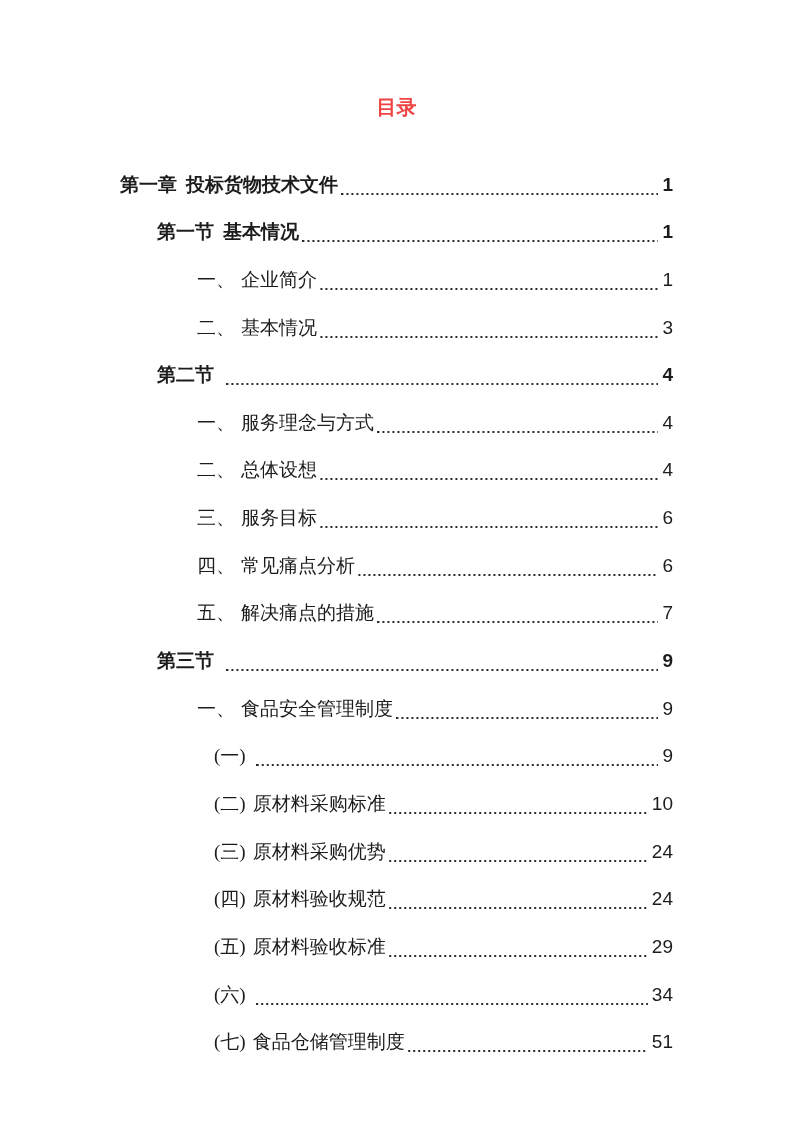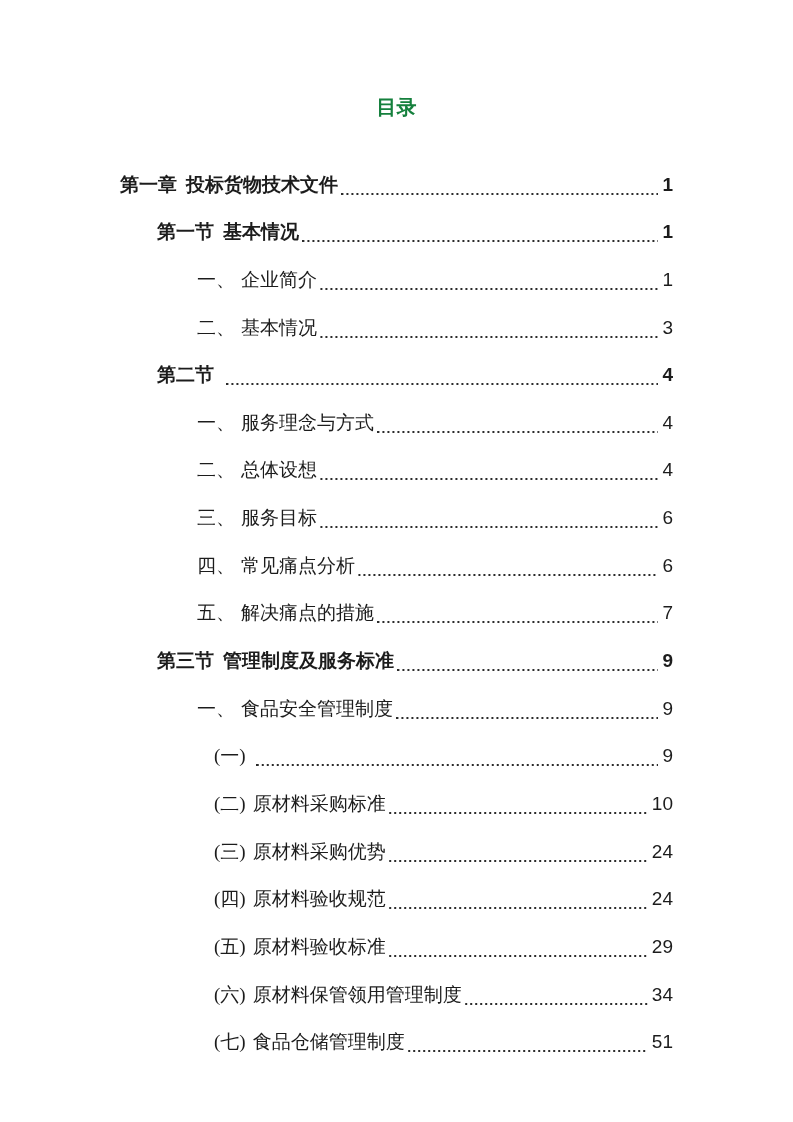--- a/index.html
+++ b/index.html
@@ -14,21 +14,21 @@
   }
   .toc-title {
     position: absolute;
     top: 94px;
     left: 0;
     width: 100%;
     margin: 0;
     text-align: center;
     font-size: 20px;
     font-weight: bold;
-    color: #15803d;
+    color: #ef4444;
   }
   .toc-list {
     position: absolute;
     top: 147px;
     left: 120px;
     right: 120px;
   }
   .toc-row {
     display: flex;
     align-items: flex-end;
@@ -123,21 +123,20 @@
     <span class="toc-page">6</span>
   </div>
       <div class="toc-row level-3">
     <span class="toc-num">五、</span>
     <span class="toc-text">解决痛点的措施</span>
     <span class="dot-leader"></span>
     <span class="toc-page">7</span>
   </div>
       <div class="toc-row level-2 bold">
     <span class="toc-num">第三节</span>
-    <span class="toc-text">管理制度及服务标准</span>
     <span class="dot-leader"></span>
     <span class="toc-page">9</span>
   </div>
       <div class="toc-row level-3">
     <span class="toc-num">一、</span>
     <span class="toc-text">食品安全管理制度</span>
     <span class="dot-leader"></span>
     <span class="toc-page">9</span>
   </div>
       <div class="toc-row level-4">
@@ -164,21 +163,20 @@
     <span class="toc-page">24</span>
   </div>
       <div class="toc-row level-4">
     <span class="toc-num">(五)</span>
     <span class="toc-text">原材料验收标准</span>
     <span class="dot-leader"></span>
     <span class="toc-page">29</span>
   </div>
       <div class="toc-row level-4">
     <span class="toc-num">(六)</span>
-    <span class="toc-text">原材料保管领用管理制度</span>
     <span class="dot-leader"></span>
     <span class="toc-page">34</span>
   </div>
       <div class="toc-row level-4">
     <span class="toc-num">(七)</span>
     <span class="toc-text">食品仓储管理制度</span>
     <span class="dot-leader"></span>
     <span class="toc-page">51</span>
   </div>
     </div>

